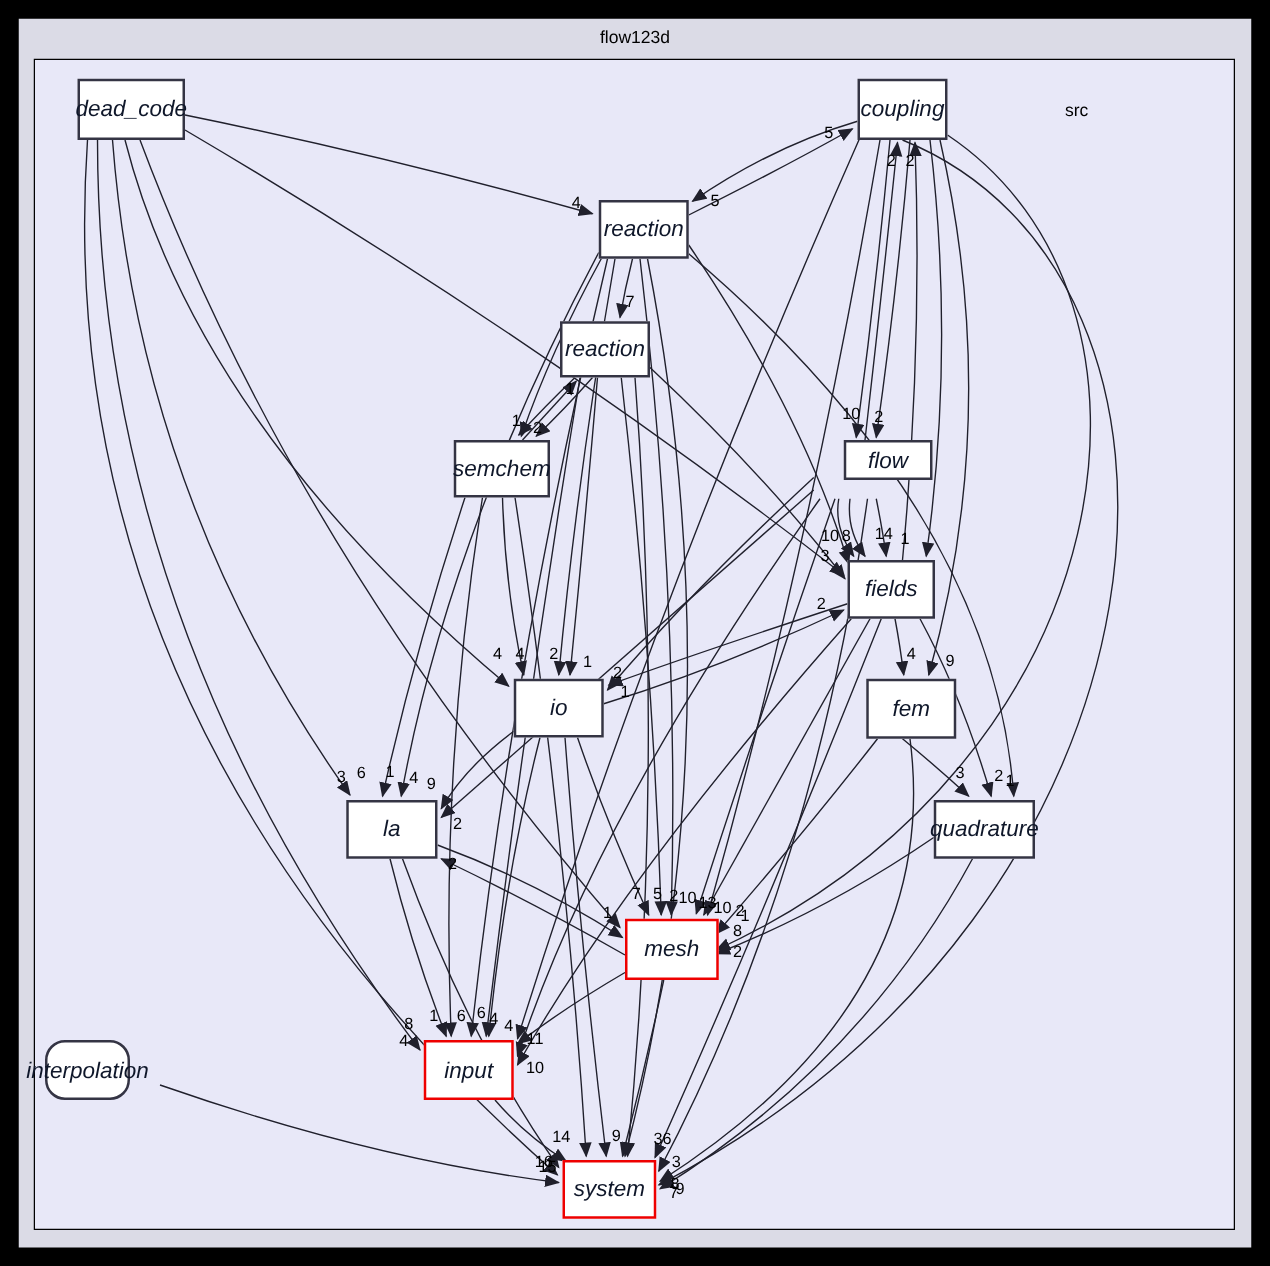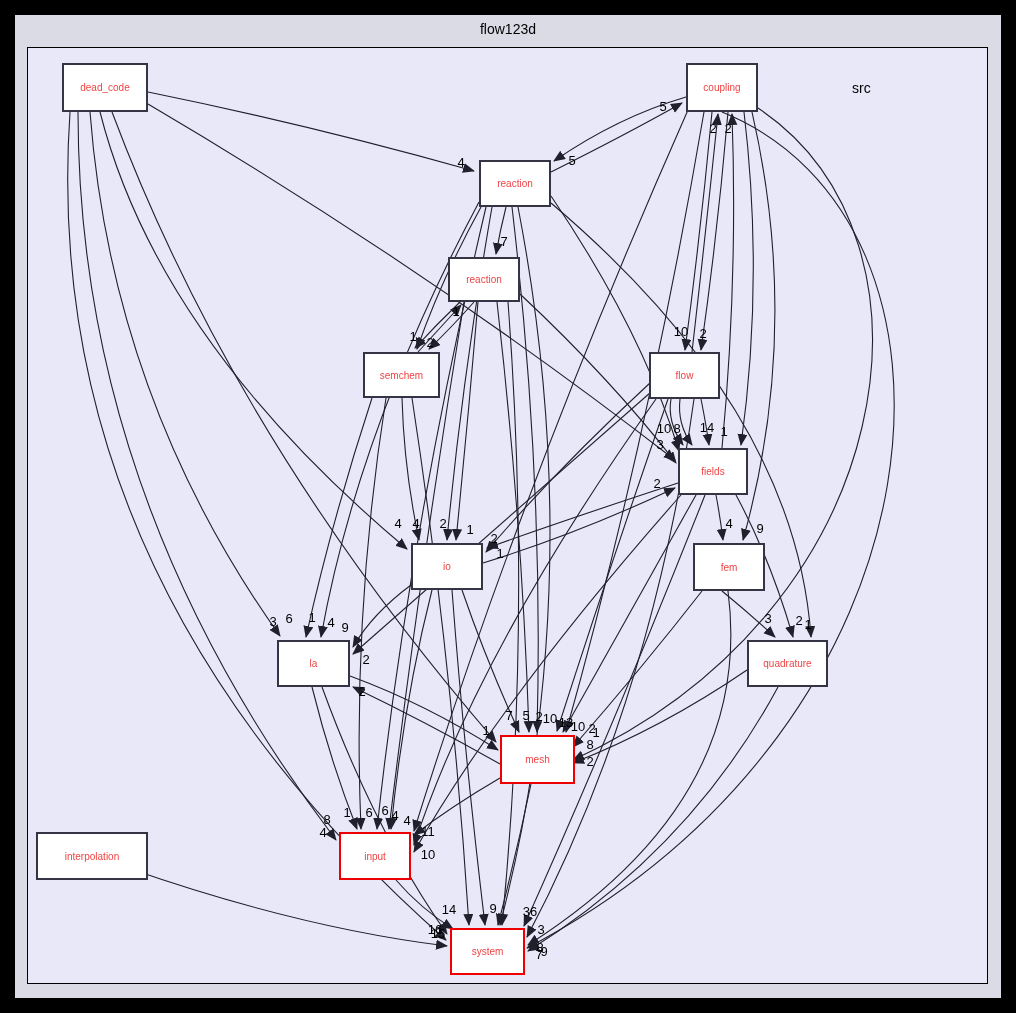--- a/index.html
+++ b/index.html
@@ -9,21 +9,21 @@
   .graph-title{position:absolute;left:0;top:6px;width:100%;text-align:center;
                font-size:14px;color:#000;}
   .cluster{position:absolute;left:27px;top:47px;width:961px;height:937px;
            background:#e8e8f8;border:1px solid #000;box-sizing:border-box;}
   .cluster-label{position:absolute;left:852px;top:80px;width:60px;text-align:left;
                  font-size:14px;color:#000;}
   #edge-svg{position:absolute;left:0;top:0;z-index:2;}
   #edge-svg path.edge{fill:none;stroke:#20202c;stroke-width:1.1px;}
   .node{position:absolute;z-index:4;display:flex;align-items:center;justify-content:center;
         background:#fff;border:2px solid #343444;box-sizing:border-box;
-        font-size:10px;color:#ef4444;cursor:pointer;}
+        font-size:18px;color:#0f172a;cursor:pointer;font-style:italic;}
   .node.red{border-color:#ee0000;}
   .elabel{position:absolute;z-index:3;transform:translate(-50%,-50%);
           font-size:13px;color:#000;white-space:nowrap;}
 </style>
 </head>
 <body>
 
 <div class="stage">
   <div class="outer">
     <div class="graph-title" style="left:0;top:6px;">flow123d</div>
@@ -178,24 +178,24 @@
       <span class="elabel" style="left: 540px; top: 947px;">8</span>
       <span class="elabel" style="left: 544px; top: 951px;">9</span>
       <span class="elabel" style="left: 539px; top: 954px;">7</span>
     </div>
   <div id="node-layer">
       <div class="node" style="left: 62px; top: 63px; width: 86px; height: 49px;">dead_code</div>
       <div class="node" style="left: 686px; top: 63px; width: 72px; height: 49px;">coupling</div>
       <div class="node" style="left: 479px; top: 160px; width: 72px; height: 47px;">reaction</div>
       <div class="node" style="left: 448px; top: 257px; width: 72px; height: 45px;">reaction</div>
       <div class="node" style="left: 363px; top: 352px; width: 77px; height: 46px;">semchem</div>
-      <div class="node" style="left: 649px; top: 352px; width: 71px; height: 47px;">flow</div>
+      <div class="node" style="left: 675px; top: 352px; width: 71px; height: 32px;">flow</div>
       <div class="node" style="left: 678px; top: 448px; width: 70px; height: 47px;">fields</div>
       <div class="node" style="left: 411px; top: 543px; width: 72px; height: 47px;">io</div>
       <div class="node" style="left: 693px; top: 543px; width: 72px; height: 48px;">fem</div>
       <div class="node" style="left: 747px; top: 640px; width: 81px; height: 47px;">quadrature</div>
       <div class="node" style="left: 277px; top: 640px; width: 73px; height: 47px;">la</div>
       <div class="node red" style="left: 500px; top: 735px; width: 75px; height: 49px;">mesh</div>
       <div class="node red" style="left: 339px; top: 832px; width: 72px; height: 48px;">input</div>
-      <div class="node" style="left: 36px; top: 832px; width: 112px; height: 48px;">interpolation</div>
+      <div class="node" style="left: 36px; top: 832px; width: 68px; height: 48px; border-radius: 16px;">interpolation</div>
       <div class="node red" style="left: 450px; top: 928px; width: 75px; height: 47px;">system</div>
     </div>
 </div>
 
 </body></html>

